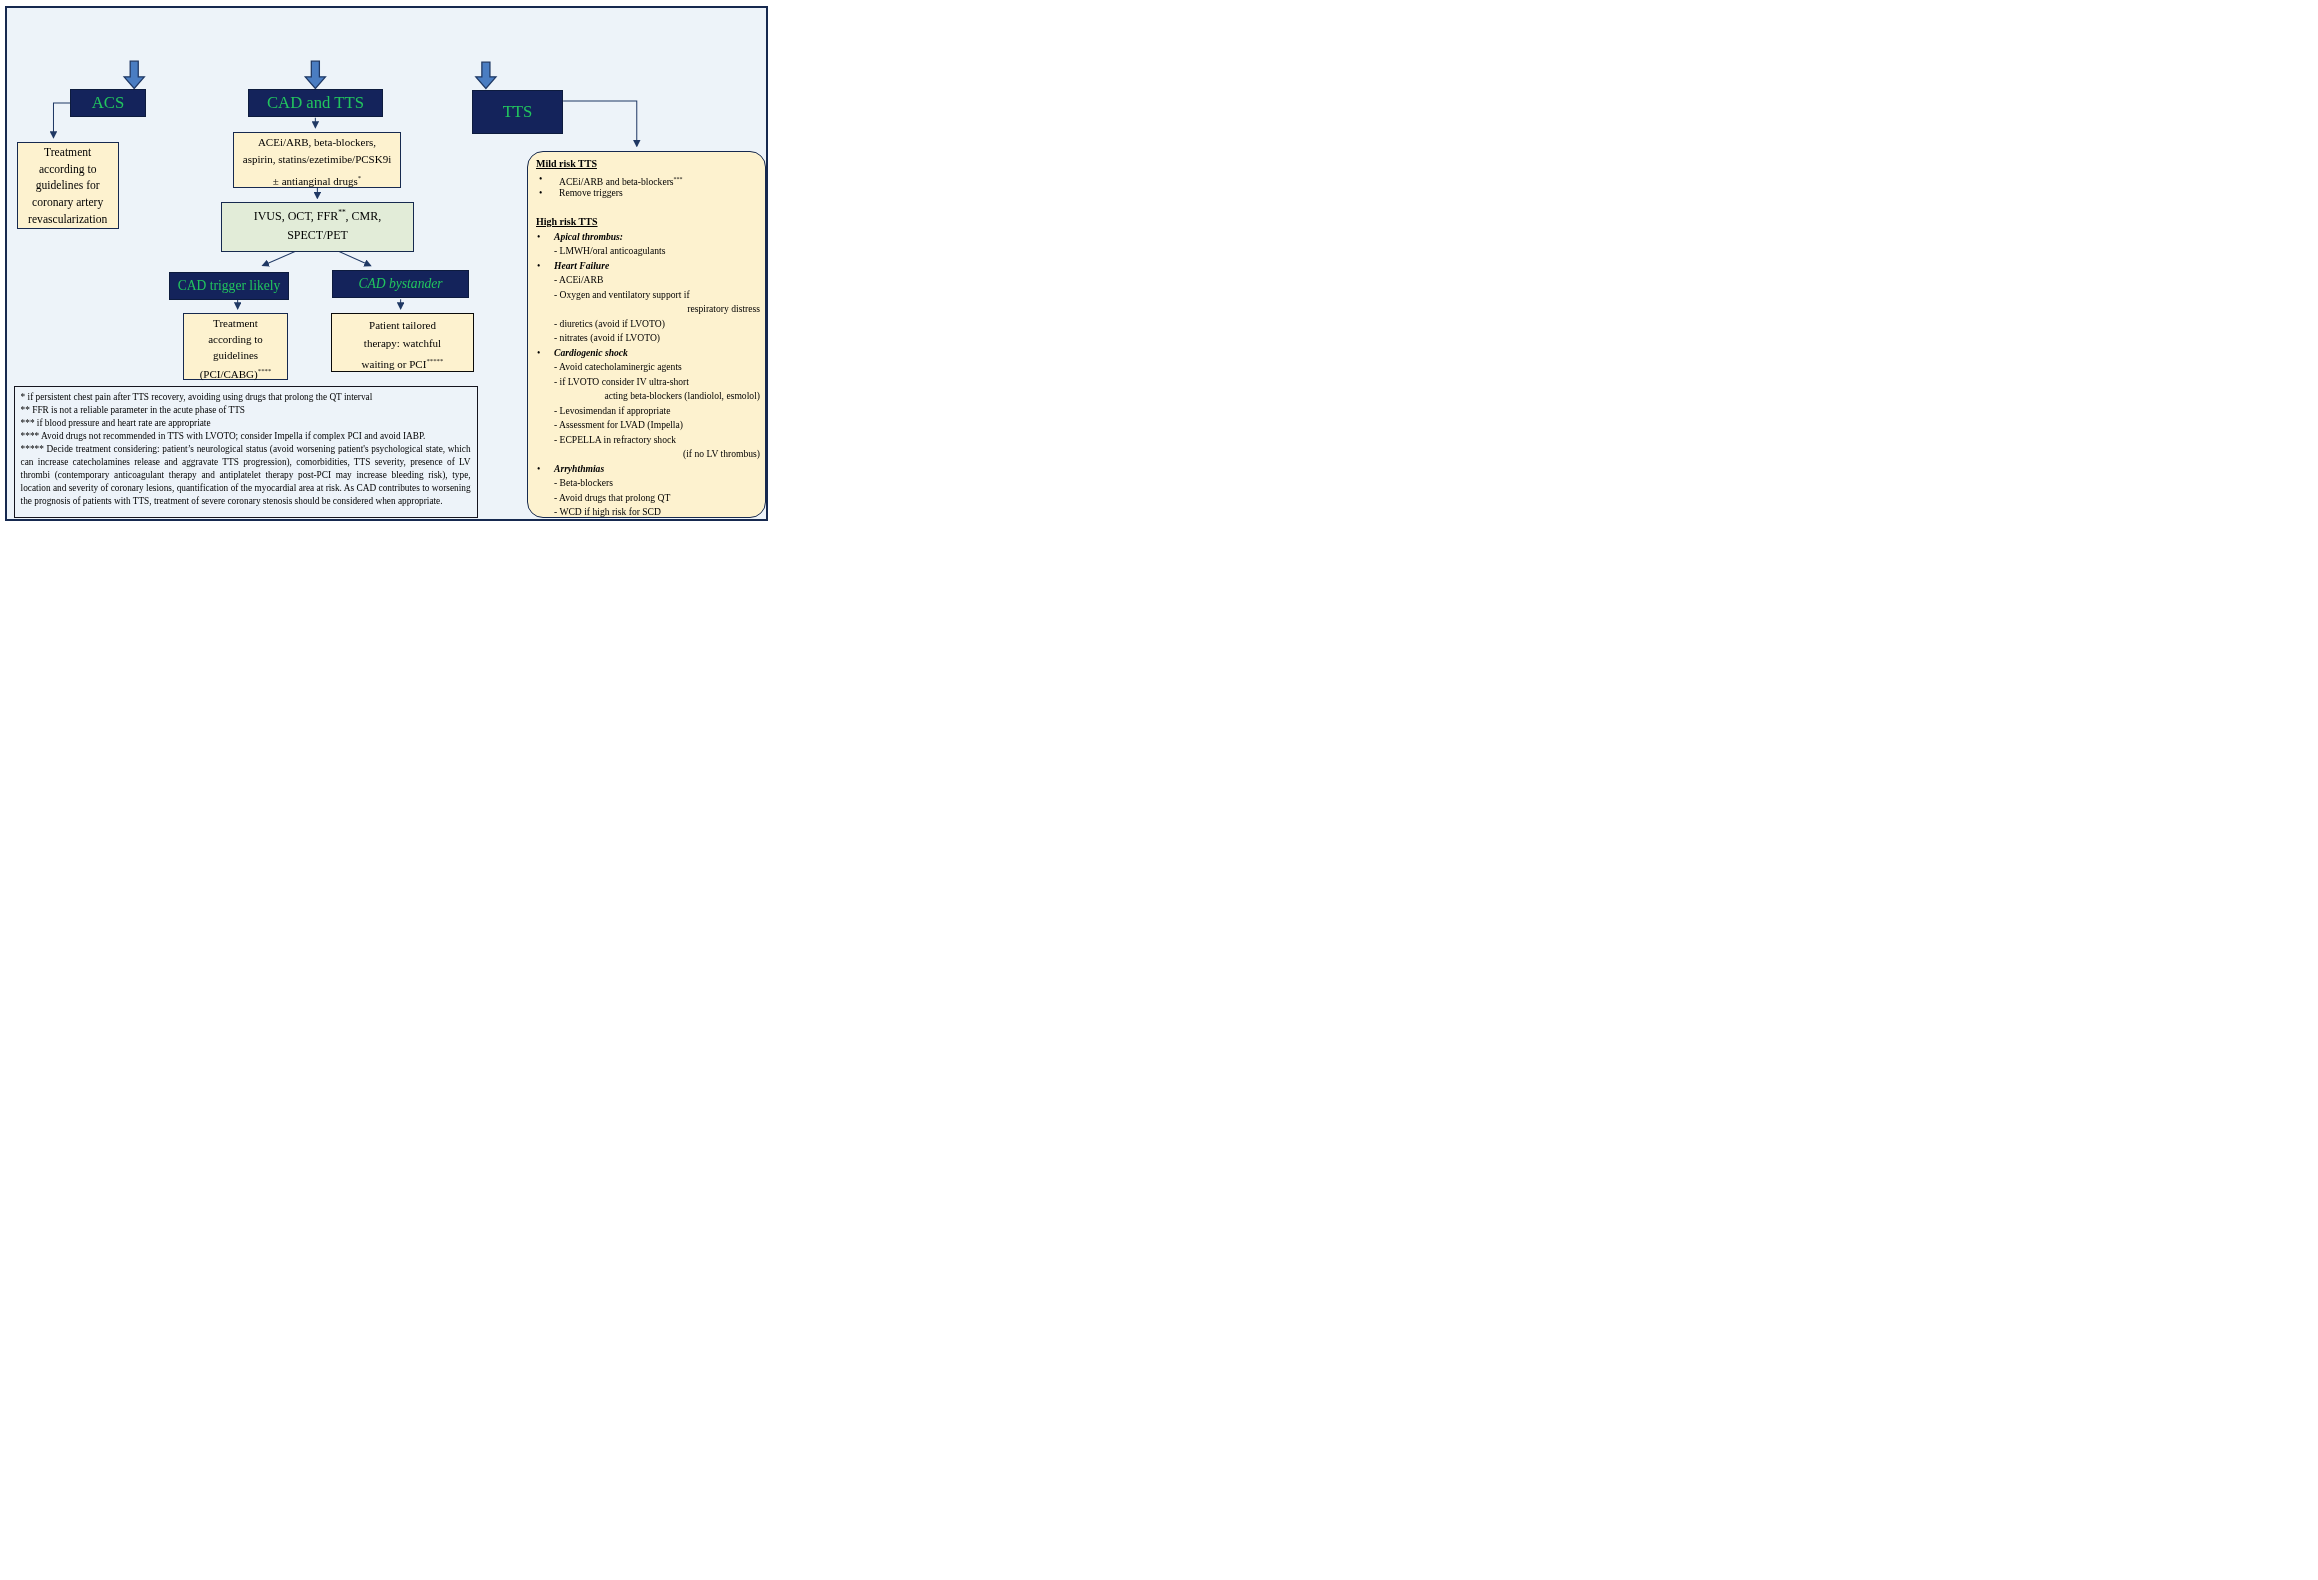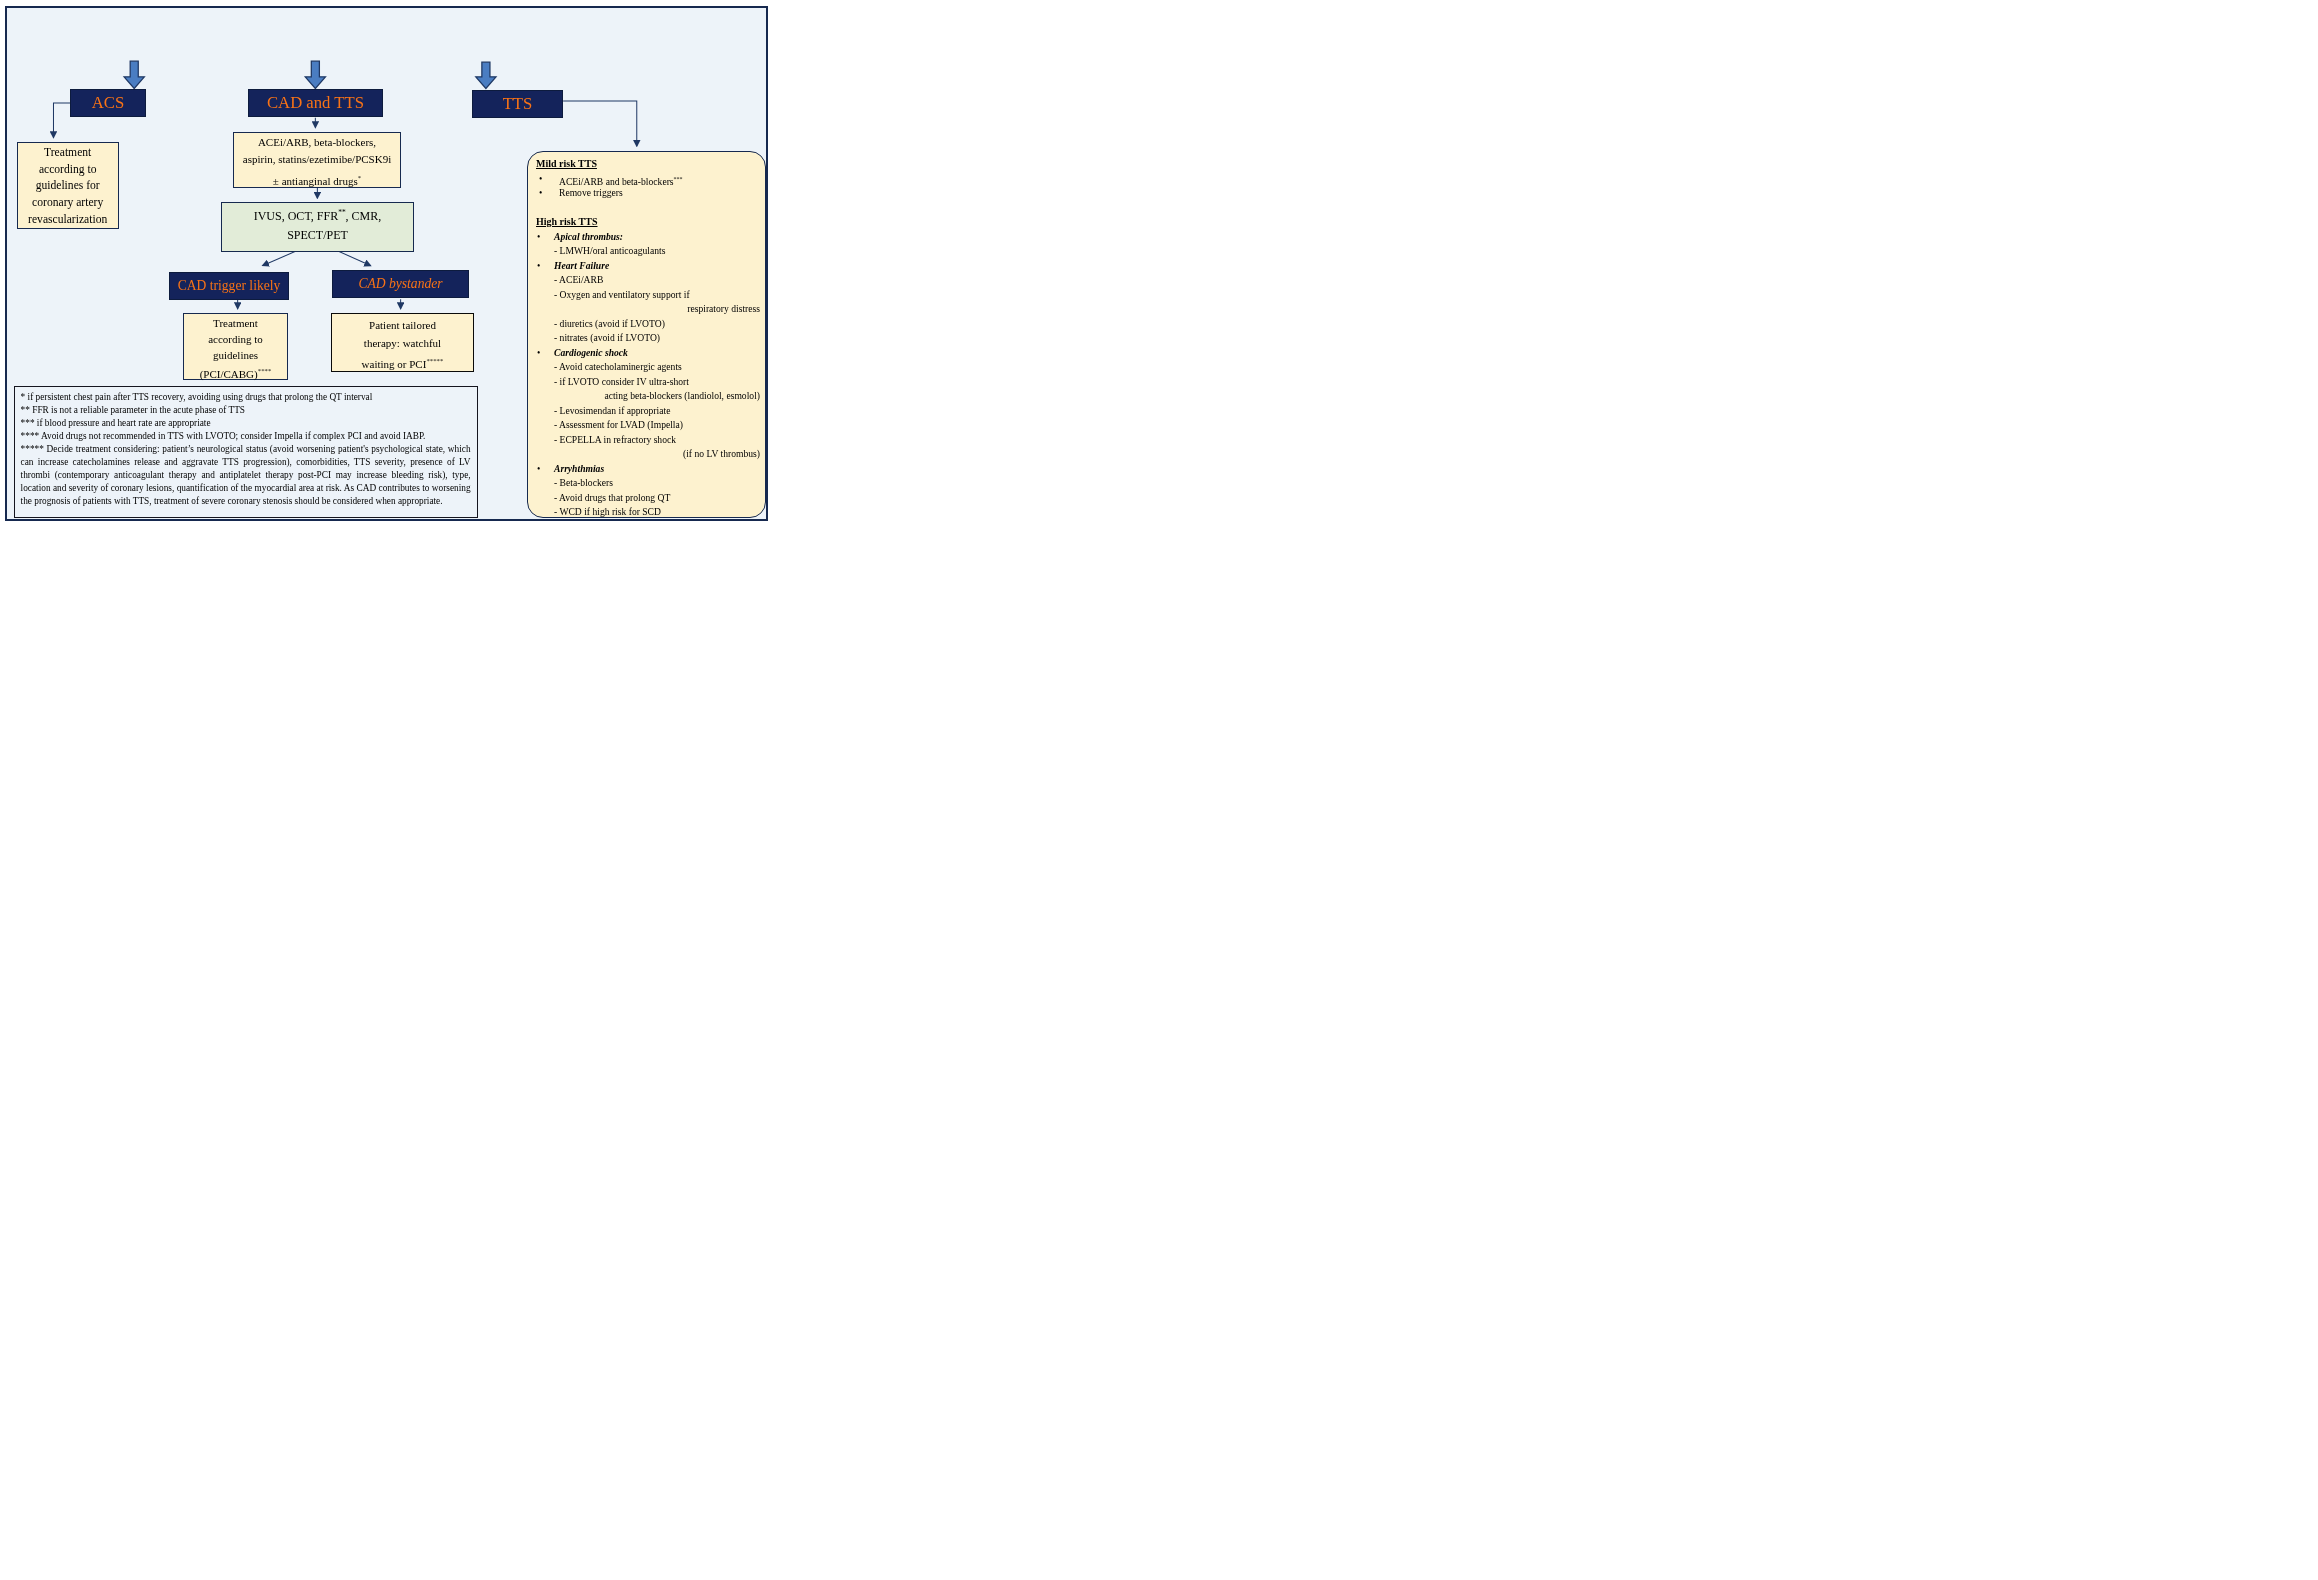--- a/index.html
+++ b/index.html
@@ -4,28 +4,28 @@
 <style>
   html,body{margin:0;padding:0;background:#ffffff;}
   .page{position:relative;width:773px;height:527px;background:#ffffff;
         font-family:"Liberation Serif","DejaVu Serif",serif;color:#000;overflow:hidden;}
   .frame{position:absolute;left:5px;top:6px;width:759px;height:511px;
          border:2px solid #16294f;background:#edf3f9;}
   .links{position:absolute;left:0;top:0;pointer-events:none;}
   .box{position:absolute;text-align:center;box-sizing:border-box;}
   .green{background:#e2ecd8;border:1.5px solid #16294f;}
   .cream{background:#fdf2cf;border:1.5px solid #16294f;}
-  .navy{background:#14235b;border:1px solid #0d1b3e;color:#f97316;
+  .navy{background:#14235b;border:1px solid #0d1b3e;color:#22c55e;
         display:flex;align-items:center;justify-content:center;}
   sup{font-size:0.62em;}
 
   .b-diag{left:130px;top:17.7px;width:365px;height:43px;font-size:15px;line-height:20px;padding-top:1px;}
   .b-acs{left:70px;top:89px;width:76px;height:28px;font-size:16.7px;}
   .b-cadtts{left:248px;top:89px;width:135px;height:28px;font-size:16.7px;}
-  .b-tts{left:472px;top:90px;width:91px;height:28px;font-size:16.7px;}
+  .b-tts{left:472px;top:90px;width:91px;height:44px;font-size:16.7px;}
   .b-acstx{left:16.7px;top:142px;width:102px;height:87px;font-size:11.6px;line-height:16.7px;padding-top:2px;}
   .b-med{left:233px;top:132px;width:168px;height:56px;font-size:11px;line-height:17.7px;padding-top:0.5px;}
   .b-img{left:221px;top:202px;width:193px;height:50px;font-size:12px;line-height:18.7px;padding-top:1px;}
   .b-trig{left:169px;top:272px;width:120px;height:28px;font-size:13.6px;}
   .b-byst{left:332px;top:270px;width:137px;height:28px;font-size:13.6px;font-style:italic;}
   .b-pci{left:183px;top:313px;width:105px;height:67px;font-size:11px;line-height:16px;padding-top:1px;}
   .b-pat{left:331px;top:313px;width:143px;height:59px;font-size:11px;line-height:18px;padding-top:1.5px;border-color:#0a0a0a;}
   .b-panel{left:527px;top:151px;width:239px;height:367px;border-radius:16px;
            text-align:left;padding:5px 5px 0 8px;}
   .b-foot{left:13.6px;top:386px;width:464px;height:132px;border:1.5px solid #15151f;

